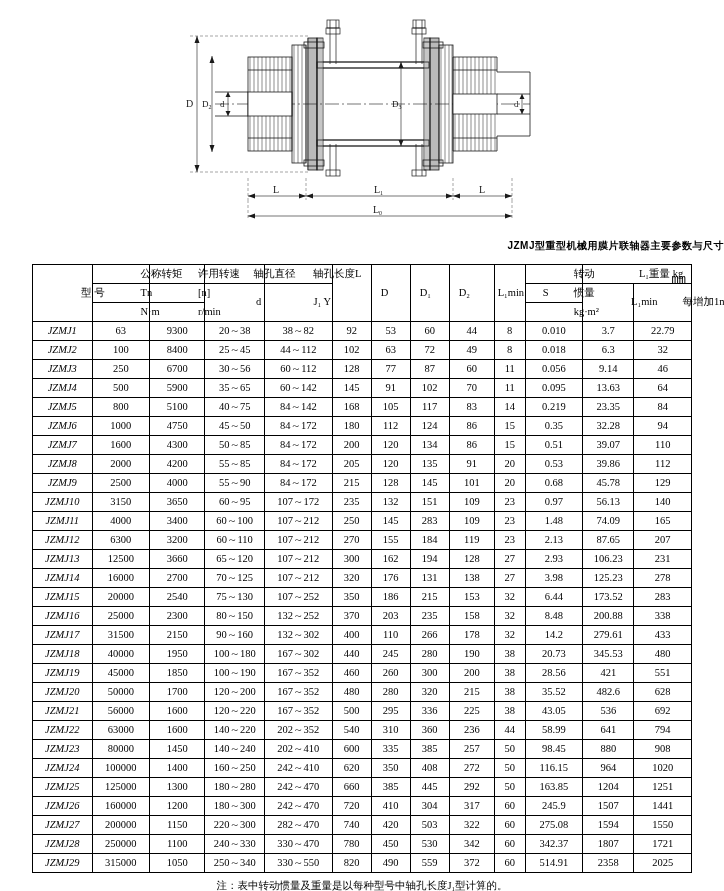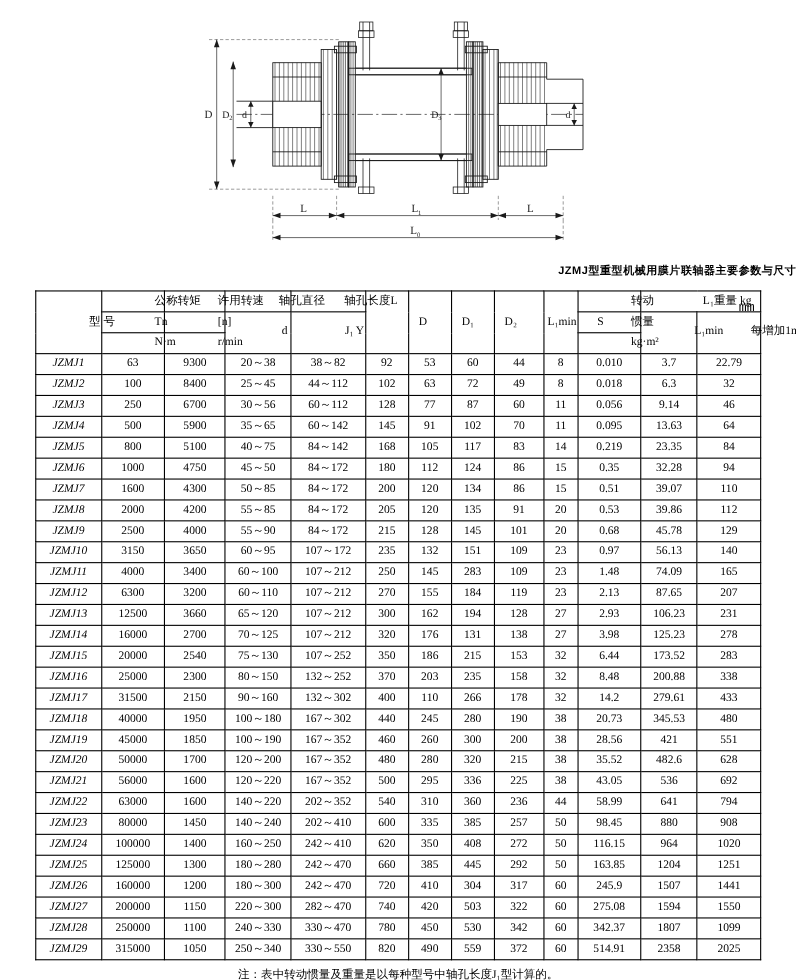--- a/index.html
+++ b/index.html
@@ -766,21 +766,21 @@
             <td>1100</td>
             <td>240～330</td>
             <td>330～470</td>
             <td>780</td>
             <td>450</td>
             <td>530</td>
             <td>342</td>
             <td>60</td>
             <td>342.37</td>
             <td>1807</td>
-            <td>1099</td>
+            <td>1721</td>
           </tr>
           <tr>
             <td class="model">JZMJ29</td>
             <td>315000</td>
             <td>1050</td>
             <td>250～340</td>
             <td>330～550</td>
             <td>820</td>
             <td>490</td>
             <td>559</td>

